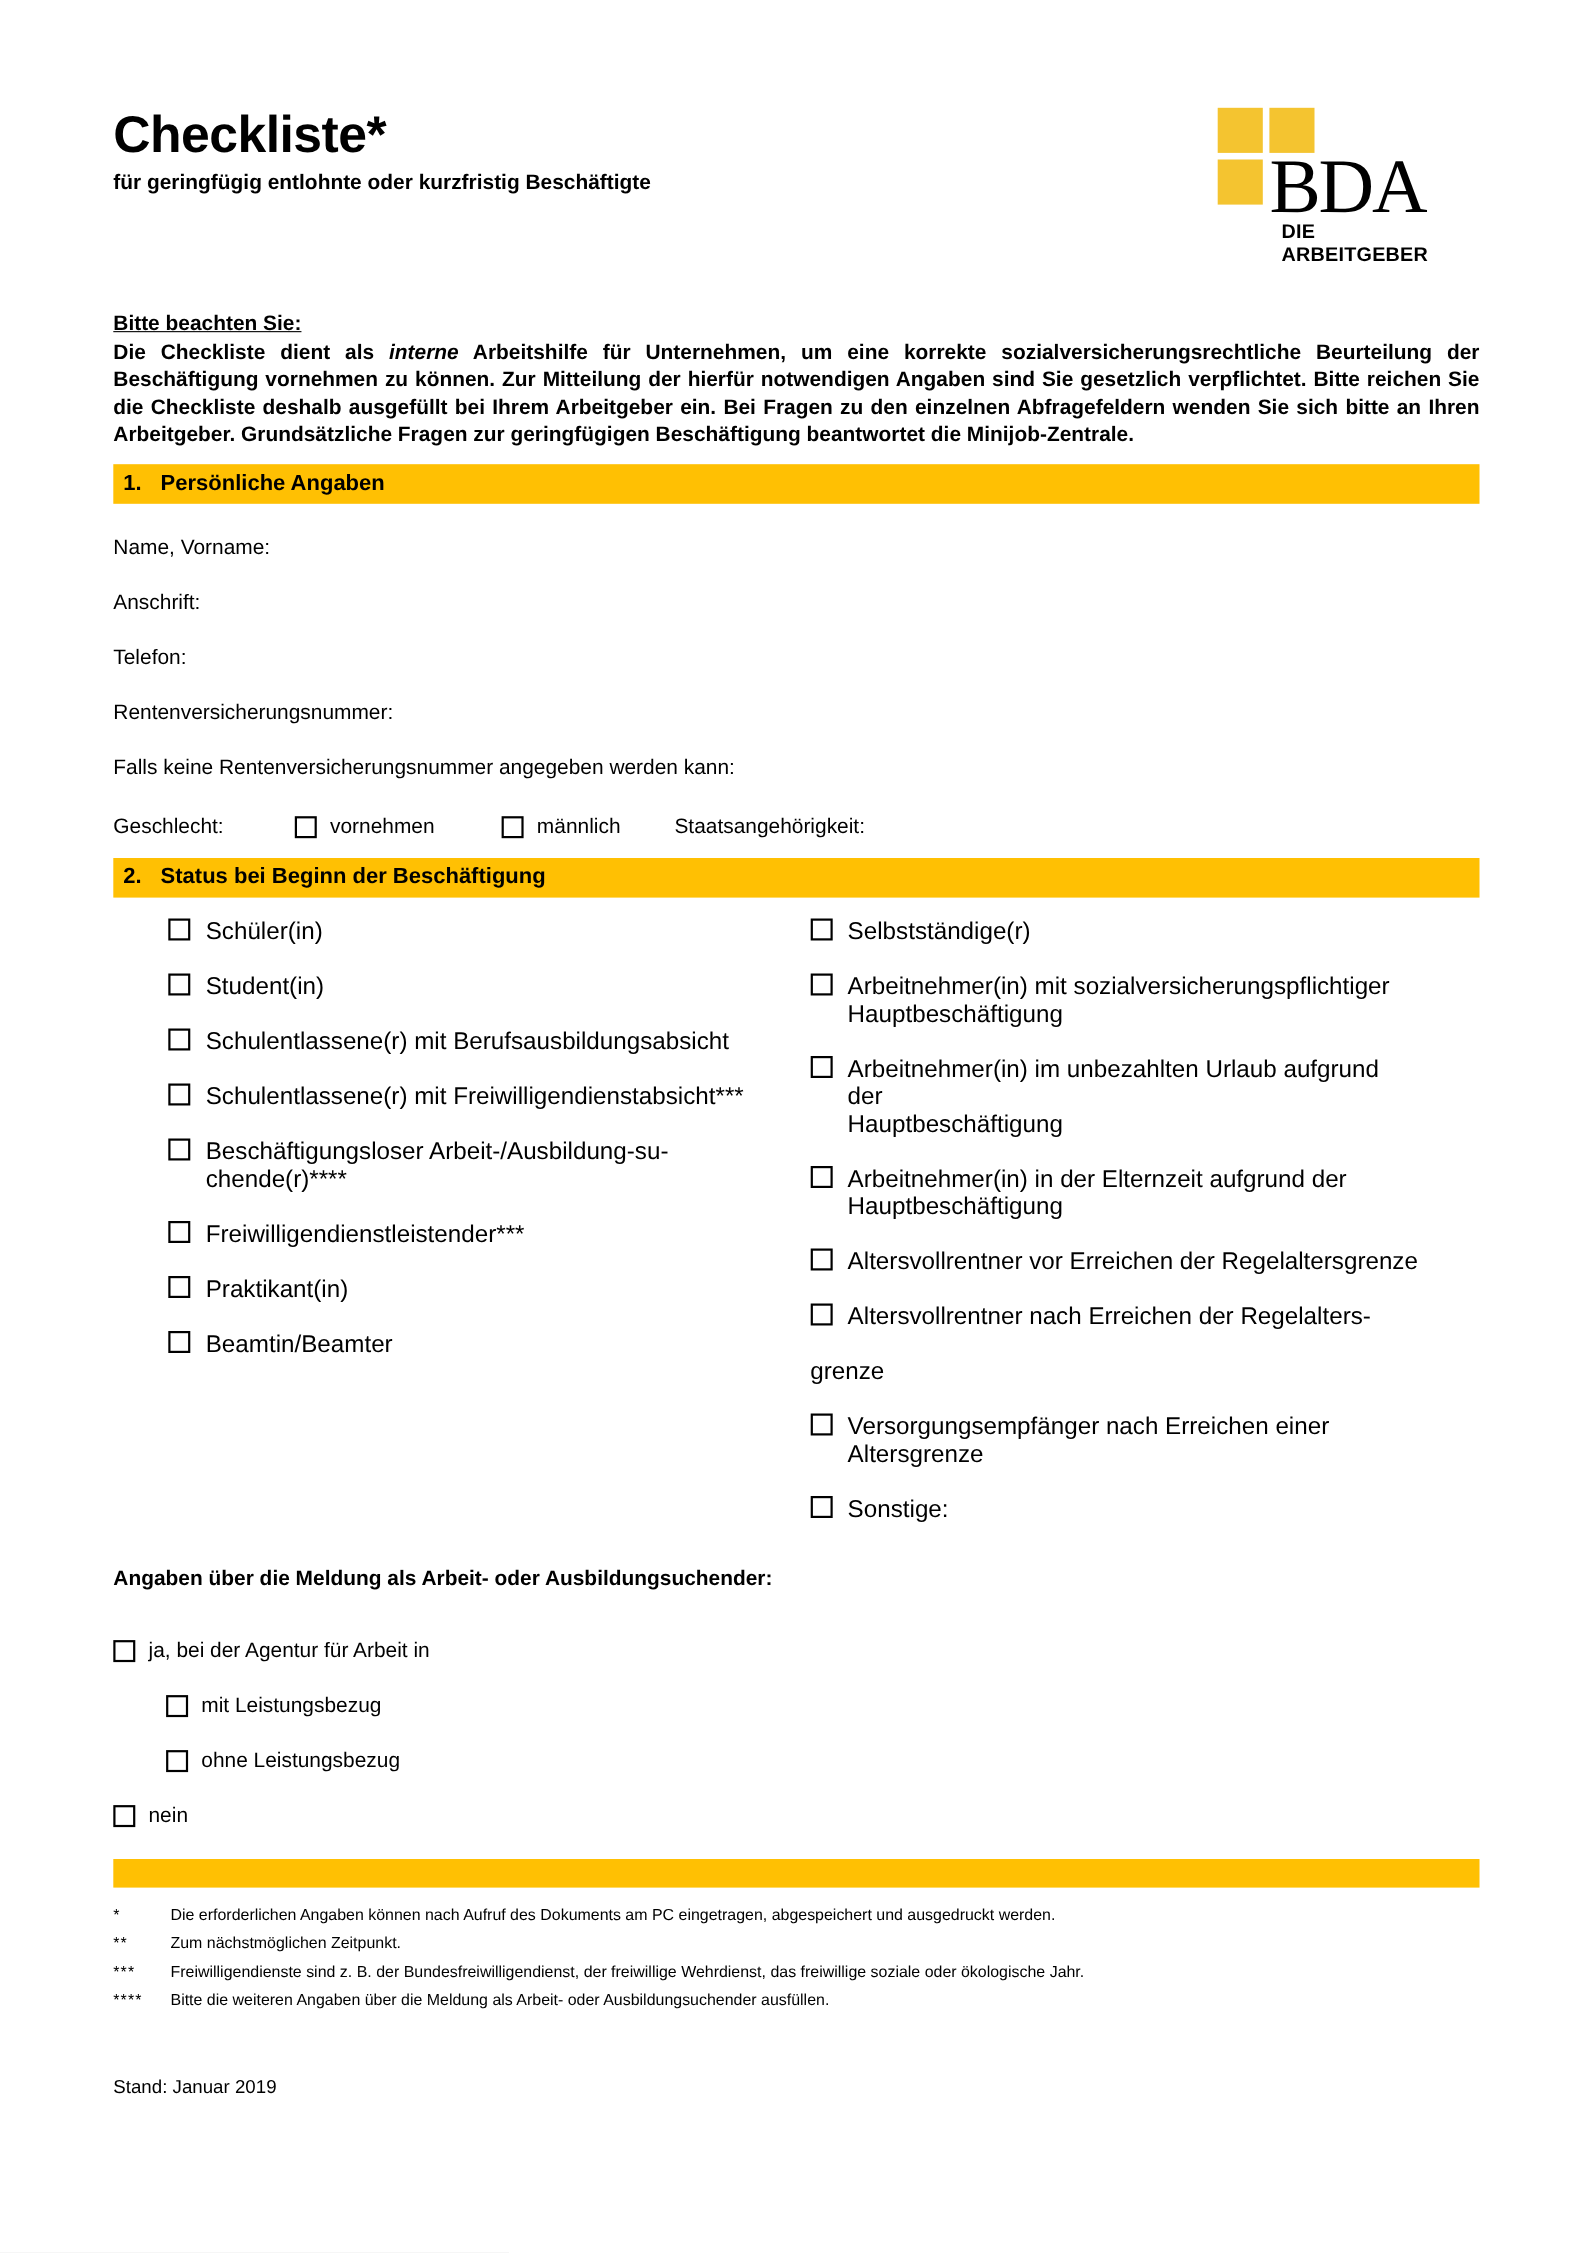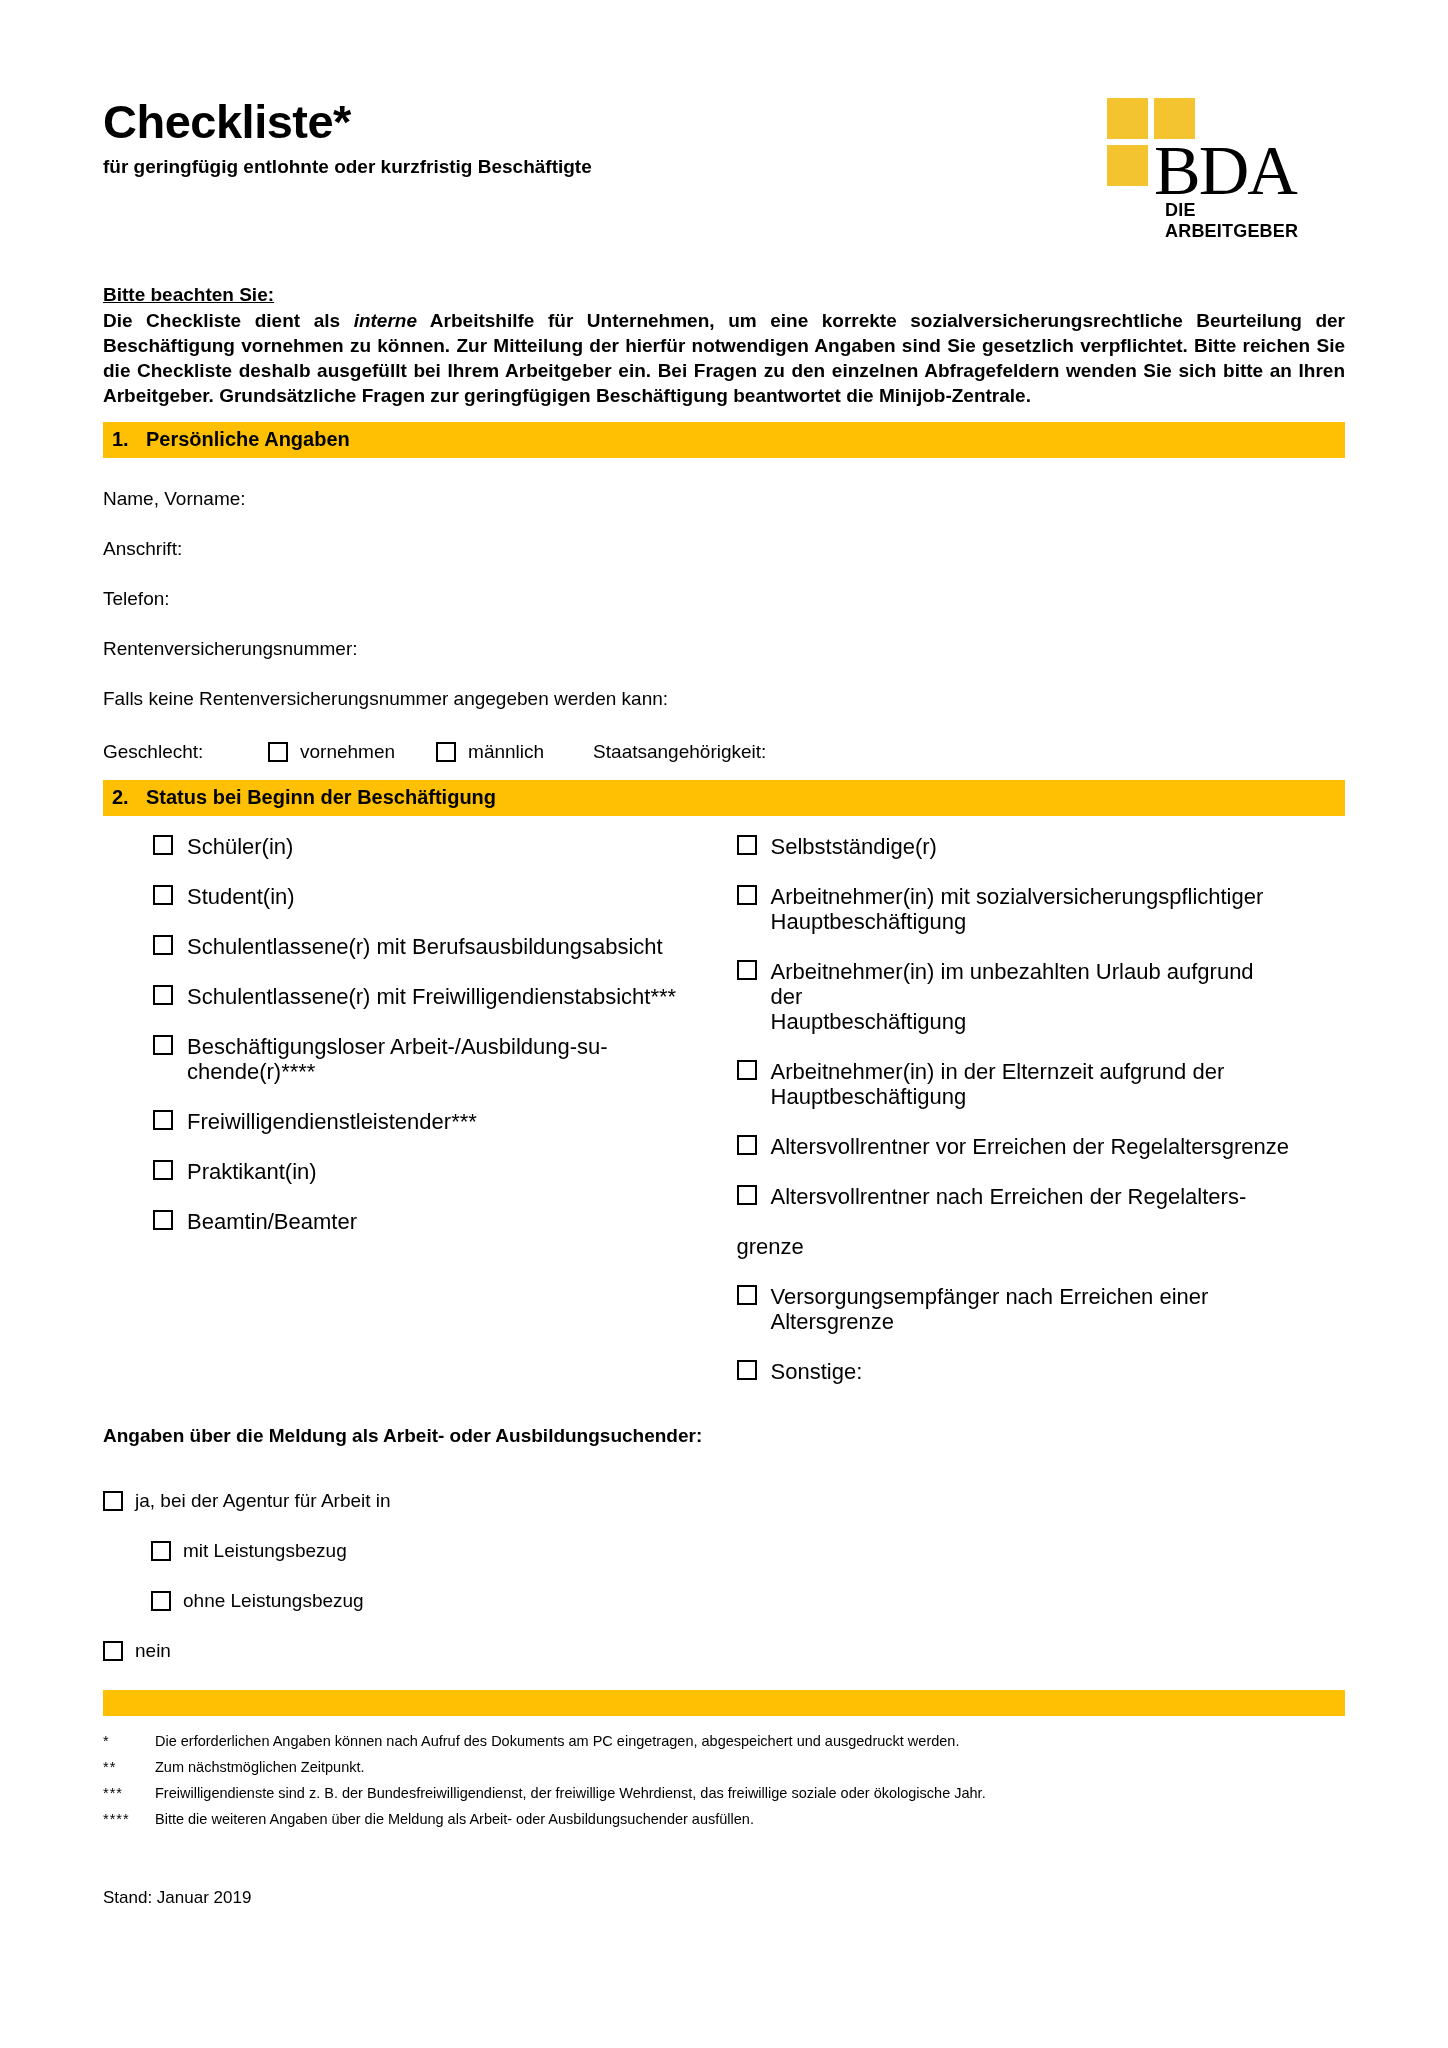--- a/index.html
+++ b/index.html
@@ -37,21 +37,21 @@
   .divider-bar { margin-top:14px; height:26px; background:#FFC003; }
 
   
   .fields { margin-top:30px; }
   .field-row { height:50px; font-size:19px; }
   .birth-row { display:flex; }
   .birth-left { width:380px; }
   .gender-row { display:flex; align-items:center; height:28px; font-size:19px; }
   .gender-label { width:165px; }
   .opt-pair { display:flex; align-items:center; gap:12px; }
-  .opt-pair + .opt-pair { margin-left:41px; }
+  .opt-pair + .opt-pair { margin-left:61px; }
   .nationality { margin-left:49px; }
 
   .cb { width:20px; height:20px; border:2.5px solid #000; background:#fff; flex:0 0 auto; display:inline-block; }
 
   
   .cols { display:flex; margin-top:18px; }
   .col-left { margin-left:50px; width:560px; }
   .col-right { margin-left:25px; width:610px; }
   .check-item { display:flex; gap:14px; margin-bottom:25px; font-size:22px; line-height:25px; }
   .check-item .lbl { white-space:pre-line; }

